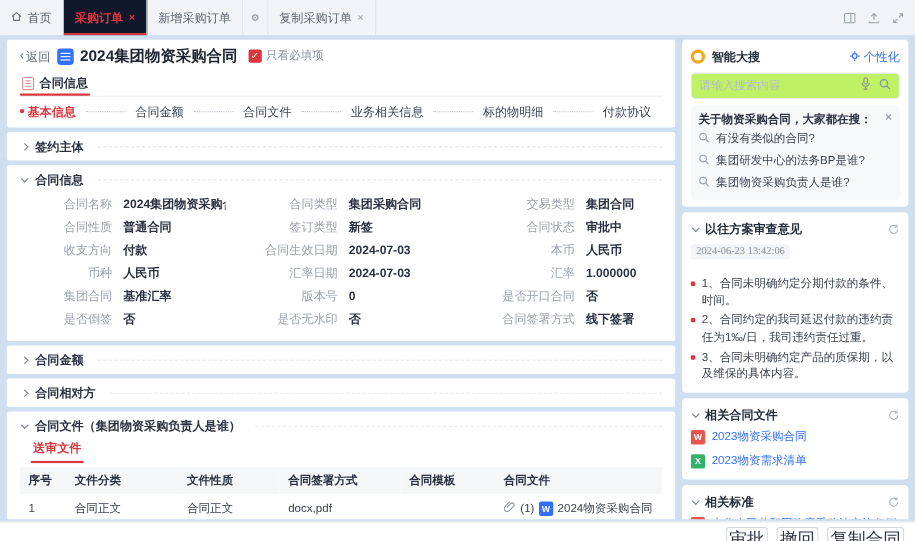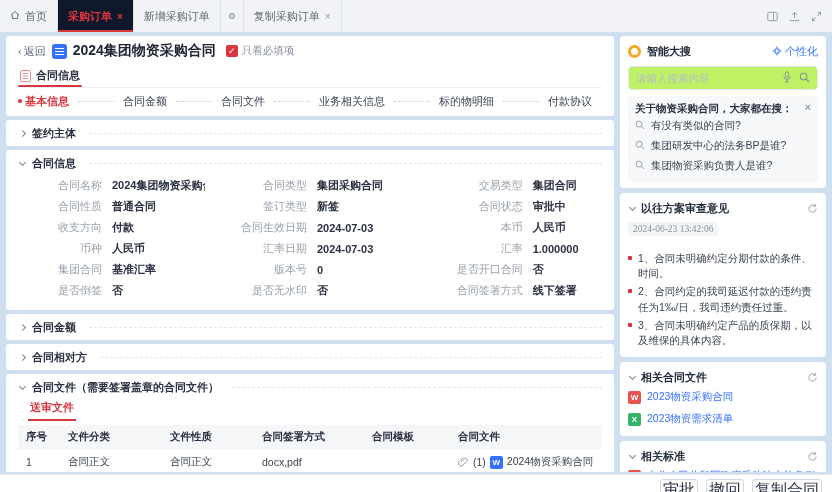--- a/index.html
+++ b/index.html
@@ -291,21 +291,21 @@
       <div class="sec-head">
         <span class="chev right"></span>
         <span>合同相对方</span>
         <span class="dash"></span>
       </div>
     </div>
 
     <div class="card sec">
       <div class="sec-head">
         <span class="chev down"></span>
-        <span>合同文件（需要签署盖章的合同文件）</span>
+        <span>合同文件（集团物资采购负责人是谁）</span>
         <span class="dash"></span>
       </div>
       <div class="subtab">送审文件</div>
       <table class="files">
         <colgroup>
             <col style="width:42px">
             <col style="width:102px">
             <col style="width:92px">
             <col style="width:110px">
             <col style="width:86px">

